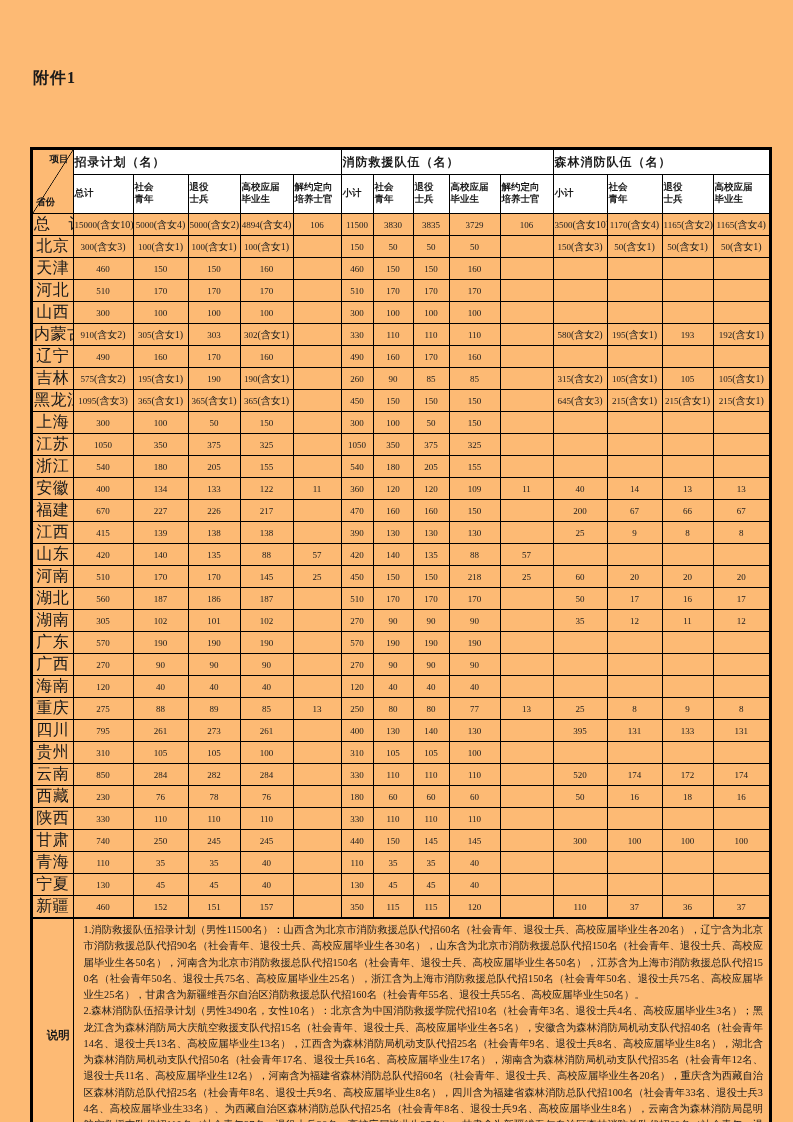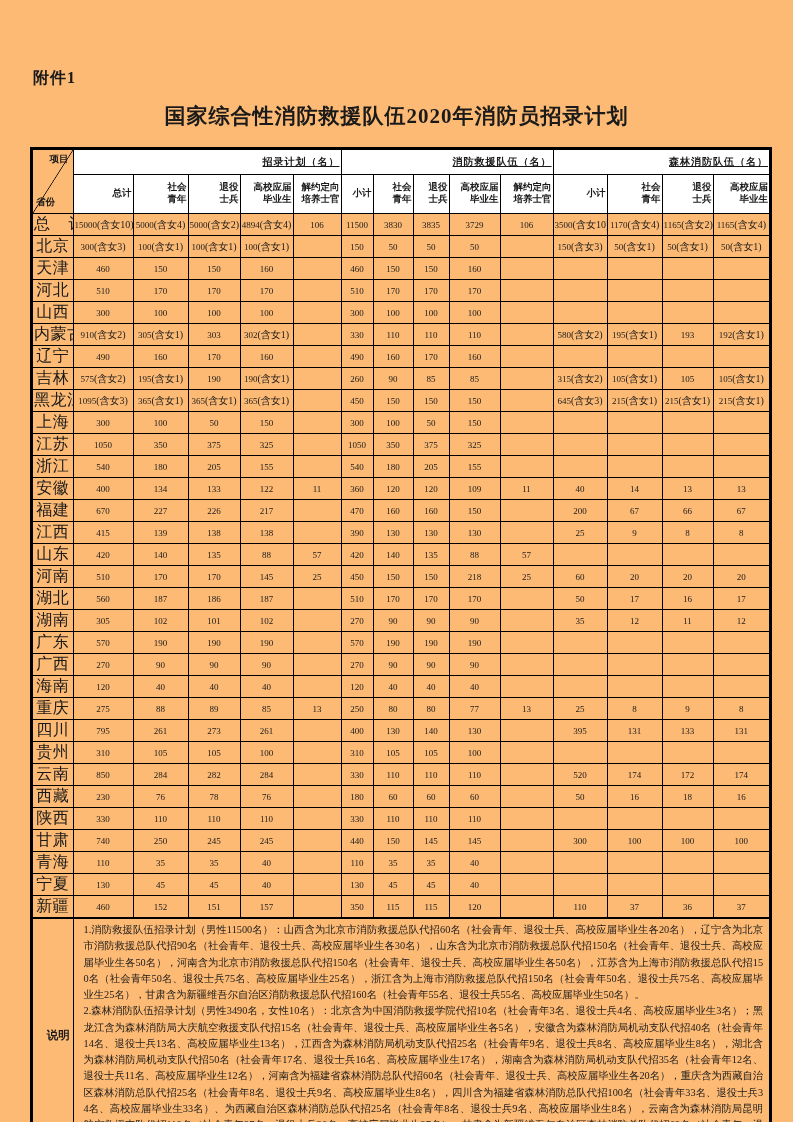--- a/index.html
+++ b/index.html
@@ -10,22 +10,22 @@
   }
   .attach{position:absolute;left:33px;top:68px;font-size:16px;font-weight:bold;letter-spacing:1px;}
   .doc-title{position:absolute;left:0;top:102px;width:100%;text-align:center;
     font-size:21px;font-weight:bold;letter-spacing:1px;}
   table.main{
     position:absolute;left:31px;top:148px;border-collapse:collapse;table-layout:fixed;
     width:738px;
   }
   table.main td,table.main th{border:1px solid #000;overflow:hidden;}
   table.main{border:2px solid #000;outline:1px solid #000;}
-  thead th{font-weight:bold;text-align:right;vertical-align:middle;background:#fff;}
-  .grp{font-size:10px;height:22px;letter-spacing:1px;text-decoration:underline;}
+  thead th{font-weight:bold;text-align:left;vertical-align:middle;background:#fff;}
+  .grp{font-size:12px;height:22px;letter-spacing:1px;}
   .sub{font-size:9.5px;height:36px;line-height:1.25;white-space:pre-line;}
   tbody td{height:19px;text-align:center;vertical-align:middle;font-size:9px;
     padding:0 1px;white-space:nowrap;}
   tbody td.prov{font-size:16px;white-space:pre;letter-spacing:0.5px;}
   span.paren{font-size:10px;font-family:Liberation Serif, serif;}
   
   .corner{position:relative;padding:0;
     background:linear-gradient(to bottom right,transparent calc(50% - 0.7px),#000 50%,transparent calc(50% + 0.7px));}
   .corner .tr{position:absolute;top:3px;right:4px;font-size:9.5px;font-weight:bold;}
   .corner .bl{position:absolute;bottom:4px;left:3px;font-size:9.5px;font-weight:bold;}
@@ -38,21 +38,20 @@
   td.notes-body p{margin:0;font-size:10.3px;line-height:1.58;text-align:justify;
     white-space:normal;word-break:break-all;}
 </style>
 </head>
 <body>
 
 <div class="page">
 
   <div class="attach">附件1</div>
 
-  <div class="doc-title">国家综合性消防救援队伍2020年消防员招录计划</div>
 
   <table class="main">
     <colgroup>
       <col style="width:41px">
         <col style="width:60px">
         <col style="width:55px">
         <col style="width:52px">
       <col style="width:53px">
         <col style="width:48px">
         <col style="width:32px">

